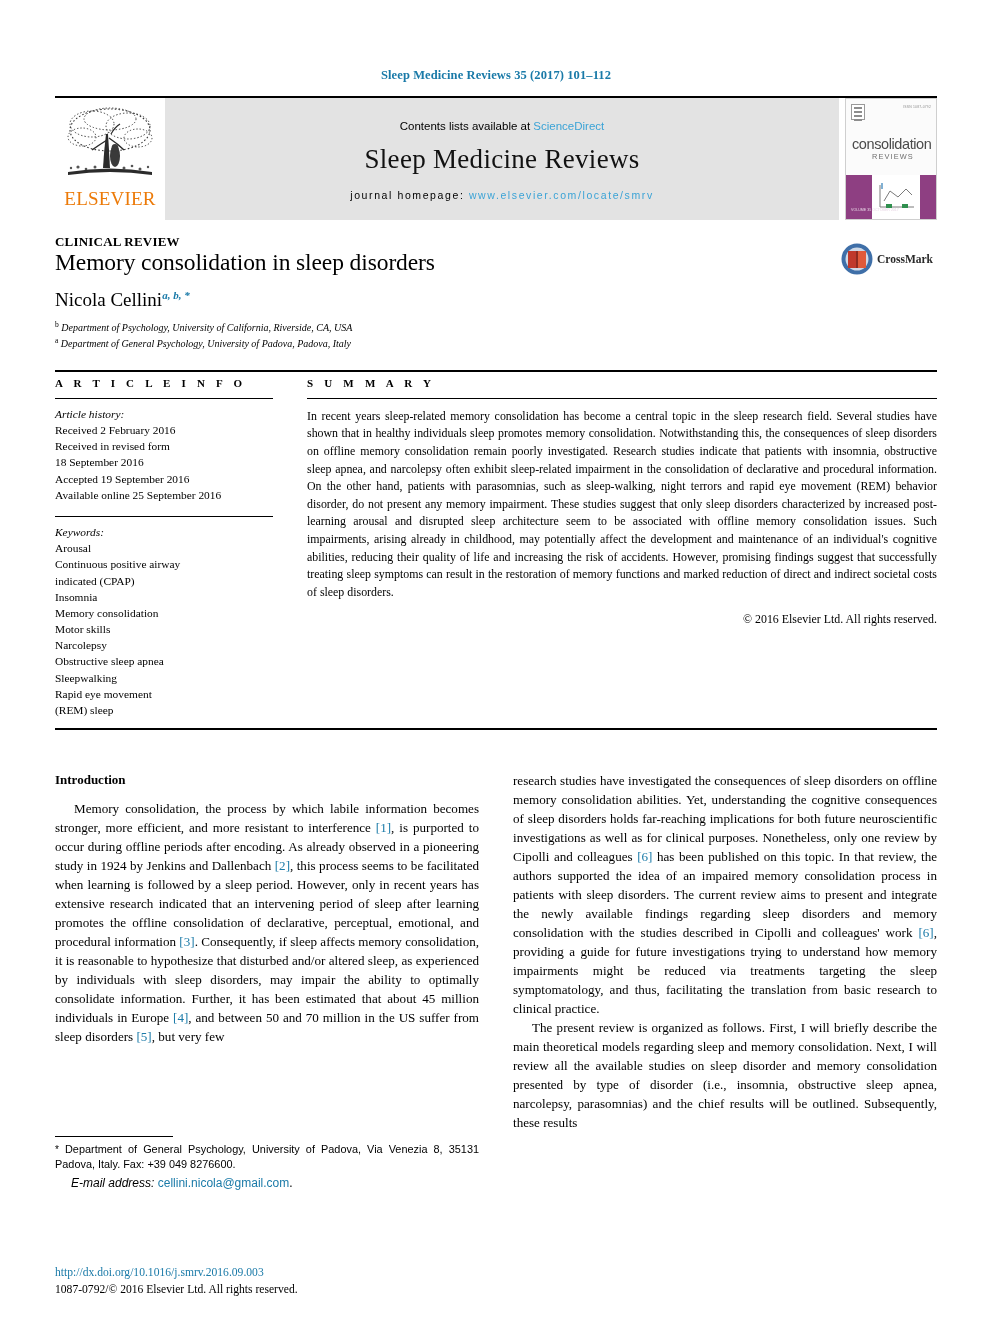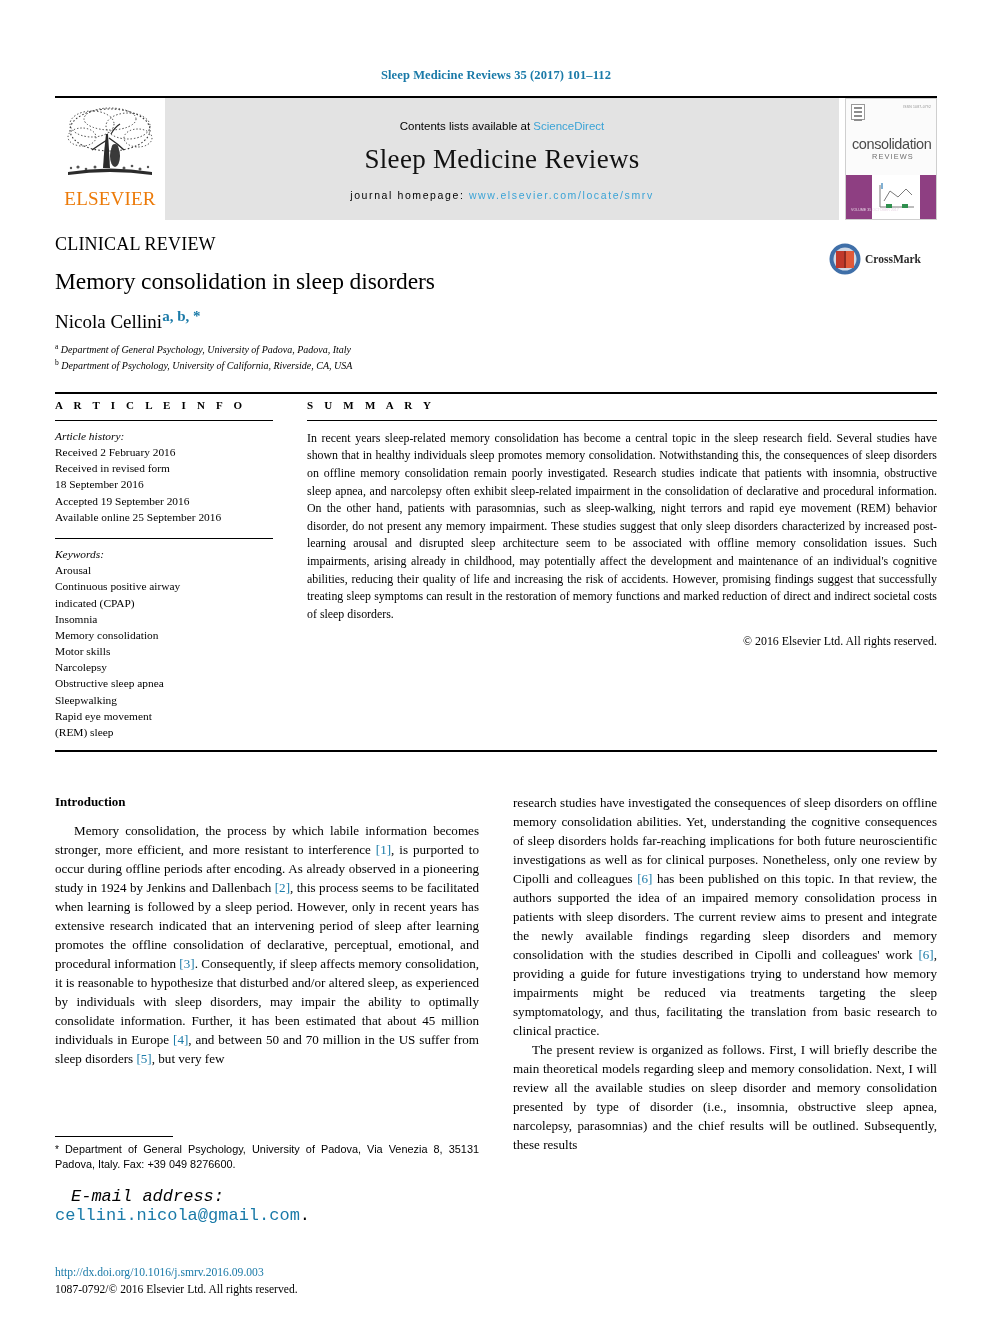--- a/index.html
+++ b/index.html
@@ -112,50 +112,50 @@
   }
   .cover-band { position: absolute; left: 0; right: 0; bottom: 0; height: 44px; background: #8e3f82; }
   .cover-white { position:absolute; left: 26px; bottom: 0; width: 48px; height: 44px; background: #ffffff; }
   .cover-diagram { position:absolute; left:30px; bottom:6px; width:42px; height:32px; }
   .cover-foot { position:absolute; left:5px; bottom:6px; font-size:3.6px; color:#e7d6e5; font-family:"Liberation Sans",sans-serif; line-height:1.4;}
 
   
   .title-block { margin: 0 55px; padding-top: 14px; position: relative; }
   .section-kicker {
     font-family: "Liberation Serif", serif;
-    font-weight: normal;
-    font-size: 18px;
+    font-weight: bold;
+    font-size: 13px;
     letter-spacing: .2px;
-    margin-bottom: 14px;
+    margin-bottom: 0;
   }
   .article-title {
     font-family: "Liberation Serif", serif;
     font-size: 23.5px;
     font-weight: normal;
     margin: 0 0 13px 0;
     letter-spacing: -0.1px;
     line-height: 1.1;
   }
   .author-line {
     font-family: "Liberation Serif", serif;
     font-size: 19px;
     margin: 0 0 9px 0;
   }
-  .author-line sup { color: #1a7aa8; font-size: 15px; font-weight: bold; }
+  .author-line sup { color: #1a7aa8; font-size: 11px; font-weight: bold; font-style: italic; }
   .affil {
     font-family: "Liberation Serif", serif;
     font-style: italic;
     font-size: 10px;
     line-height: 1.45;
     margin: 0;
   }
   .affil sup { font-style: normal; font-size: 7.5px; }
 
   .crossmark {
-    position: absolute; right: 16px; top: 22px;
+    position: absolute; right: 4px; top: 22px;
     display: flex; align-items: center; gap: 3px;
   }
   .crossmark-text {
     font-family: "Liberation Serif", serif;
     font-weight: bold; font-size: 11.5px; color: #2a2a2a;
   }
 
   
   .info-band {
     margin: 18px 55px 0 55px;
@@ -229,23 +229,23 @@
   }
   .footnote-rule { border-top: 0.9px solid #000; width: 118px; margin-bottom: 5px; }
   .footnote {
     font-family: Liberation Sans, sans-serif;
     font-size: 10.9px;
     line-height: 1.42;
     text-align: justify;
   }
   .footnote .star { font-size: 10px; }
   .email-line {
-    font-family: Liberation Mono, monospace;
-    font-size: 17px;
-    margin-top: 14px;
+    font-family: Liberation Sans, sans-serif;
+    font-size: 12px;
+    margin-top: 3px;
     text-indent: 16px;
   }
   .email-line .lbl { font-style: italic; }
   .email-line a, .link { color: #1a7aa8; text-decoration: none; }
 
   .pubfoot {
     position: absolute;
     left: 55px;
     top: 1266px;
     width: 500px;
@@ -330,26 +330,26 @@
     </div>
   </div>
 
   <div class="title-block">
     <div class="section-kicker">CLINICAL REVIEW</div>
     <h1 class="article-title">Memory consolidation in sleep disorders</h1>
     <div class="author-line">
       <span>Nicola Cellini</span><sup>a, b, *</sup>
     </div>
     <p class="affil">
+      <sup>b</sup>
+      <span>Department of Psychology, University of California, Riverside, CA, USA</span>
+    </p>
+    <p class="affil">
       <sup>a</sup>
       <span>Department of General Psychology, University of Padova, Padova, Italy</span>
-    </p>
-    <p class="affil">
-      <sup>b</sup>
-      <span>Department of Psychology, University of California, Riverside, CA, USA</span>
     </p>
 
     <div class="crossmark">
       <svg width="34" height="34" viewBox="0 0 34 34">
         <circle cx="17" cy="17" r="15.5" fill="#3f6fa8"></circle>
         <circle cx="17" cy="17" r="11.5" fill="#cfd9e6"></circle>
         <path d="M8 9 h8 v17 h-8 z" fill="#c0392b"></path>
         <path d="M16 9 h2 v17 h-2 z" fill="#8e2b20"></path>
         <path d="M18 9 h8 v17 h-8 z" fill="#e05a3a"></path>
       </svg>

